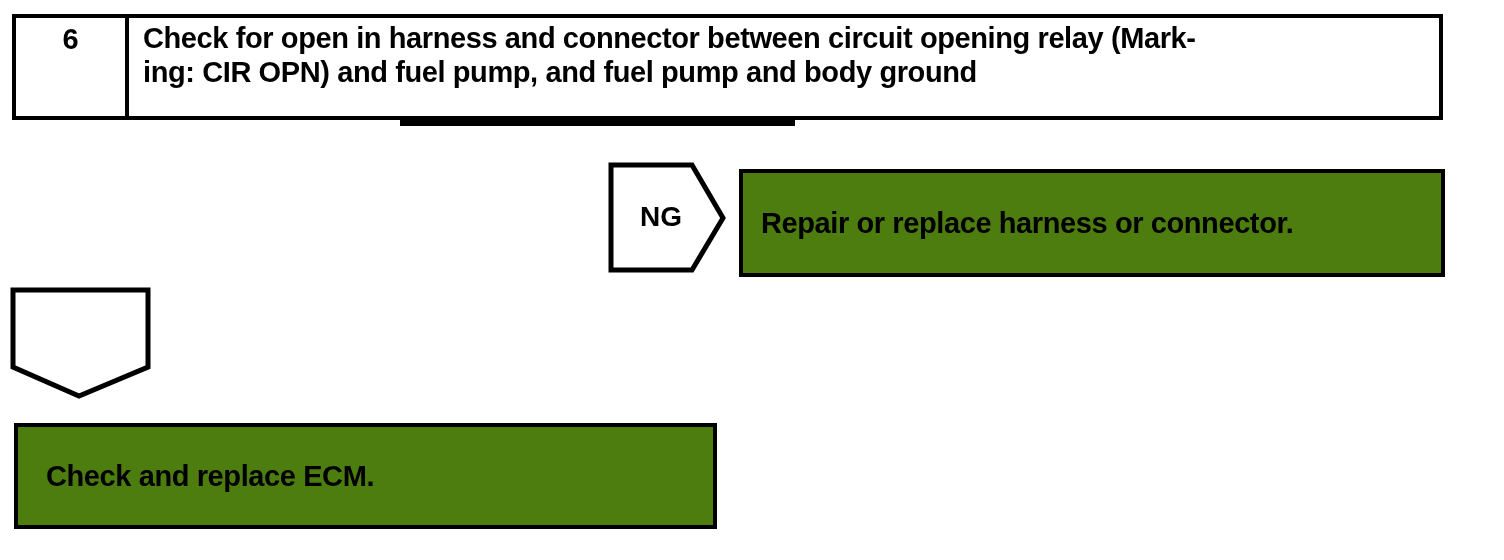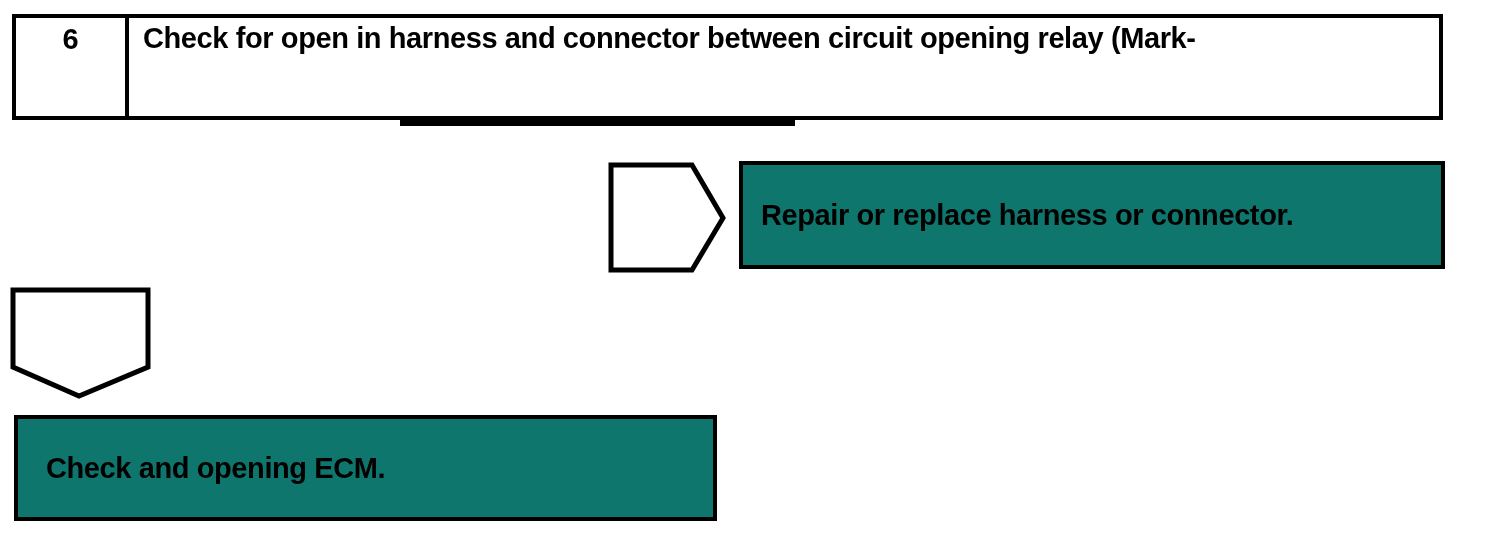--- a/index.html
+++ b/index.html
@@ -54,54 +54,57 @@
     font-size: 28px;
     letter-spacing: 0px;
     text-align: center;
   }
   .action-box {
     position: absolute;
     border: 4px solid #000;
     box-sizing: border-box;
     display: flex;
     align-items: center;
-    background: #0f766e;
+    background: #4d7c0f;
     font-size: 29px;
     letter-spacing: -0.4px;
     white-space: nowrap;
+    margin-top: 8px;
   }
   .action-box.ng { left: 739px; top: 161px; width: 706px; height: 108px; padding-left: 18px; }
   .action-box.ok { left: 14px;  top: 415px; width: 703px; height: 106px; padding-left: 28px; }
   .ng-label { left: 605px; top: 201px; width: 112px; }
   .ok-label { left: 13px;  top: 314px; width: 131px; }
 </style>
 </head>
 <body>
 
 <div id="page">
 
   <div class="step-header">
     <div class="step-number-cell">
       <span>6</span>
     </div>
     <div class="step-instruction-cell">
       <div>Check for open in harness and connector between circuit opening relay (Mark-</div>
+      <div>ing: CIR OPN) and fuel pump, and fuel pump and body ground</div>
     </div>
   </div>
   <div class="header-underline-bar"></div>
 
   <svg class="connector-svg" style="left:605px; top:159px;" width="125" height="118" viewBox="0 0 125 118">
     <polygon points="6,6 87,6 118,59 87,111 6,111" fill="#ffffff" stroke="#000000" stroke-width="5" stroke-linejoin="miter"></polygon>
   </svg>
+  <div class="connector-label ng-label">NG</div>
 
   <div class="action-box ng">
     <span>Repair or replace harness or connector.</span>
   </div>
 
   <svg class="connector-svg" style="left:8px; top:285px;" width="150" height="118" viewBox="0 0 150 118">
     <polygon points="5,5 140,5 140,82 71,111 5,82" fill="#ffffff" stroke="#000000" stroke-width="5" stroke-linejoin="miter"></polygon>
   </svg>
 
   <div class="action-box ok">
-    <span>Check and opening ECM.</span>
+    <span>Check and replace ECM.</span>
   </div>
 
 </div>
 
 </body></html>

